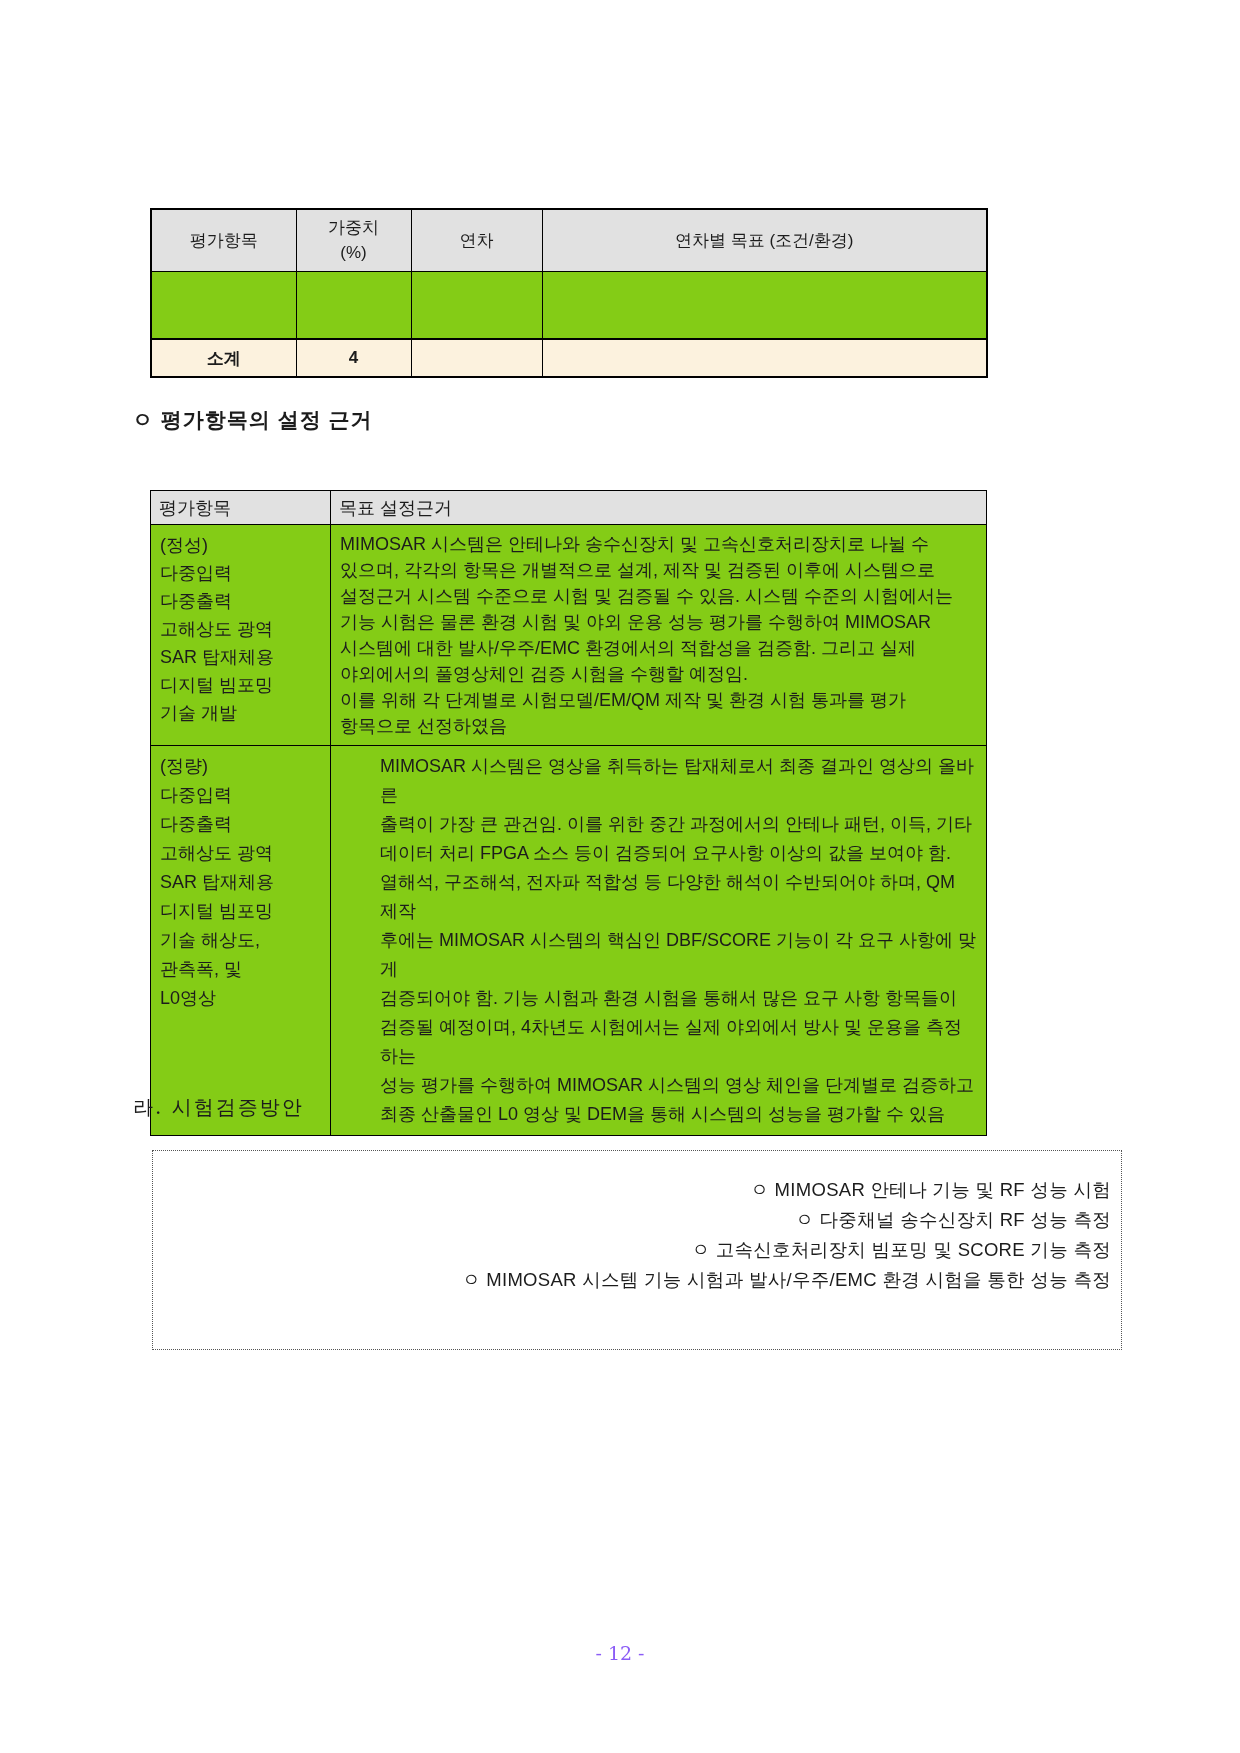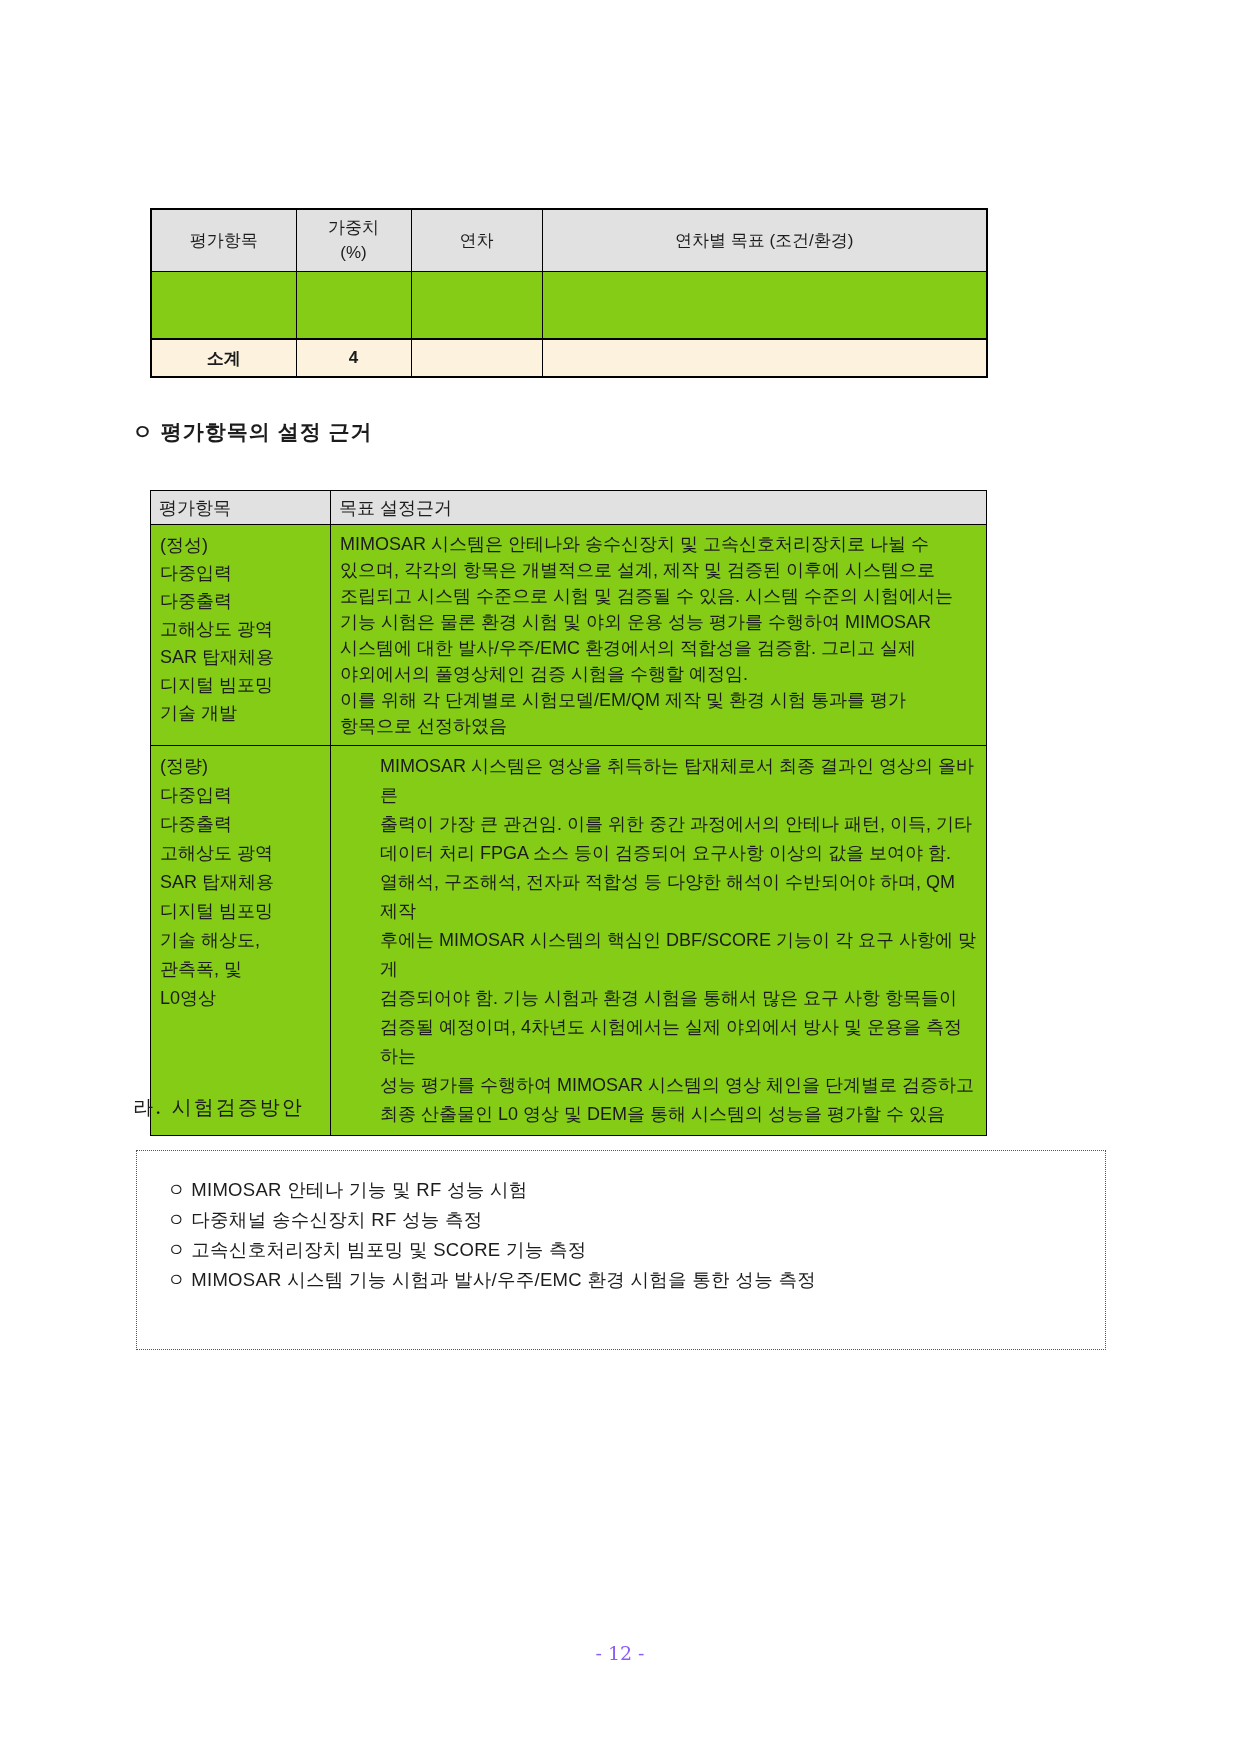--- a/index.html
+++ b/index.html
@@ -20,21 +20,21 @@
   }
   #table1 .empty-row td { height:68px; }
   #table1 .subtotal-row td {
     height:38px; background:var(--subtotal-bg,#fcf2de);
     font-weight:bold; text-align:center; font-size:17px;
     border-top:2px solid var(--border,#000);
   }
 
   
   #rationale-heading {
-    position:absolute; left:132px; top:418px;
+    position:absolute; left:132px; top:406px;
     font-size:21px; font-weight:bold; letter-spacing:1px;
   }
 
   
   #table2 { left:150px; top:490px; width:836px; }
   #table2 th {
     background:var(--header-bg,#e1e1e1); text-align:left;
     font-size:18px; padding:4px 8px; height:34px;
   }
   #table2 td { vertical-align:top; font-size:18px; padding:6px 9px; }
@@ -48,22 +48,22 @@
 
   
   #test-heading {
     position:absolute; left:133px; top:1094px;
     font-family:"DejaVu Serif","Liberation Serif",serif;
     font-size:20px; letter-spacing:2px;
   }
 
   
   #test-plan-box {
-    position:absolute; left:136px; top:1150px; width:970px; height:200px;
-    border:1px dotted #555; padding:24px 10px 0 30px;
+    position:absolute; left:152px; top:1150px; width:970px; height:200px;
+    border:1px dotted #555; padding:24px 10px 0 30px;text-align:right;
   }
   #test-plan-box .cell-line { font-size:18.5px; line-height:30px; letter-spacing:0.3px; }
 
   
   #page-footer {
     position:absolute; left:0; top:1642px; width:1240px; text-align:center;
     font-family:"DejaVu Serif","Liberation Serif",serif; font-size:19px; color:#8b5cf6;
   }
 </style>
 </head>
@@ -125,21 +125,21 @@
           <div class="cell-line">다중입력</div>
           <div class="cell-line">다중출력</div>
           <div class="cell-line">고해상도 광역</div>
           <div class="cell-line">SAR 탑재체용</div>
           <div class="cell-line">디지털 빔포밍</div>
           <div class="cell-line">기술 개발</div>
         </td>
     <td class="rationale-cell">
           <div class="cell-line">MIMOSAR 시스템은 안테나와 송수신장치 및 고속신호처리장치로 나뉠 수</div>
           <div class="cell-line">있으며, 각각의 항목은 개별적으로 설계, 제작 및 검증된 이후에 시스템으로</div>
-          <div class="cell-line">조립되고 시스템 수준으로 시험 및 검증될 수 있음. 시스템 수준의 시험에서는</div>
+          <div class="cell-line">설정근거 시스템 수준으로 시험 및 검증될 수 있음. 시스템 수준의 시험에서는</div>
           <div class="cell-line">기능 시험은 물론 환경 시험 및 야외 운용 성능 평가를 수행하여 MIMOSAR</div>
           <div class="cell-line">시스템에 대한 발사/우주/EMC 환경에서의 적합성을 검증함. 그리고 실제</div>
           <div class="cell-line">야외에서의 풀영상체인 검증 시험을 수행할 예정임.</div>
           <div class="cell-line">이를 위해 각 단계별로 시험모델/EM/QM 제작 및 환경 시험 통과를 평가</div>
           <div class="cell-line">항목으로 선정하였음</div>
         </td>
   </tr>
   <tr class="r2">
     <td class="item-cell">
           <div class="cell-line">(정량)</div>

